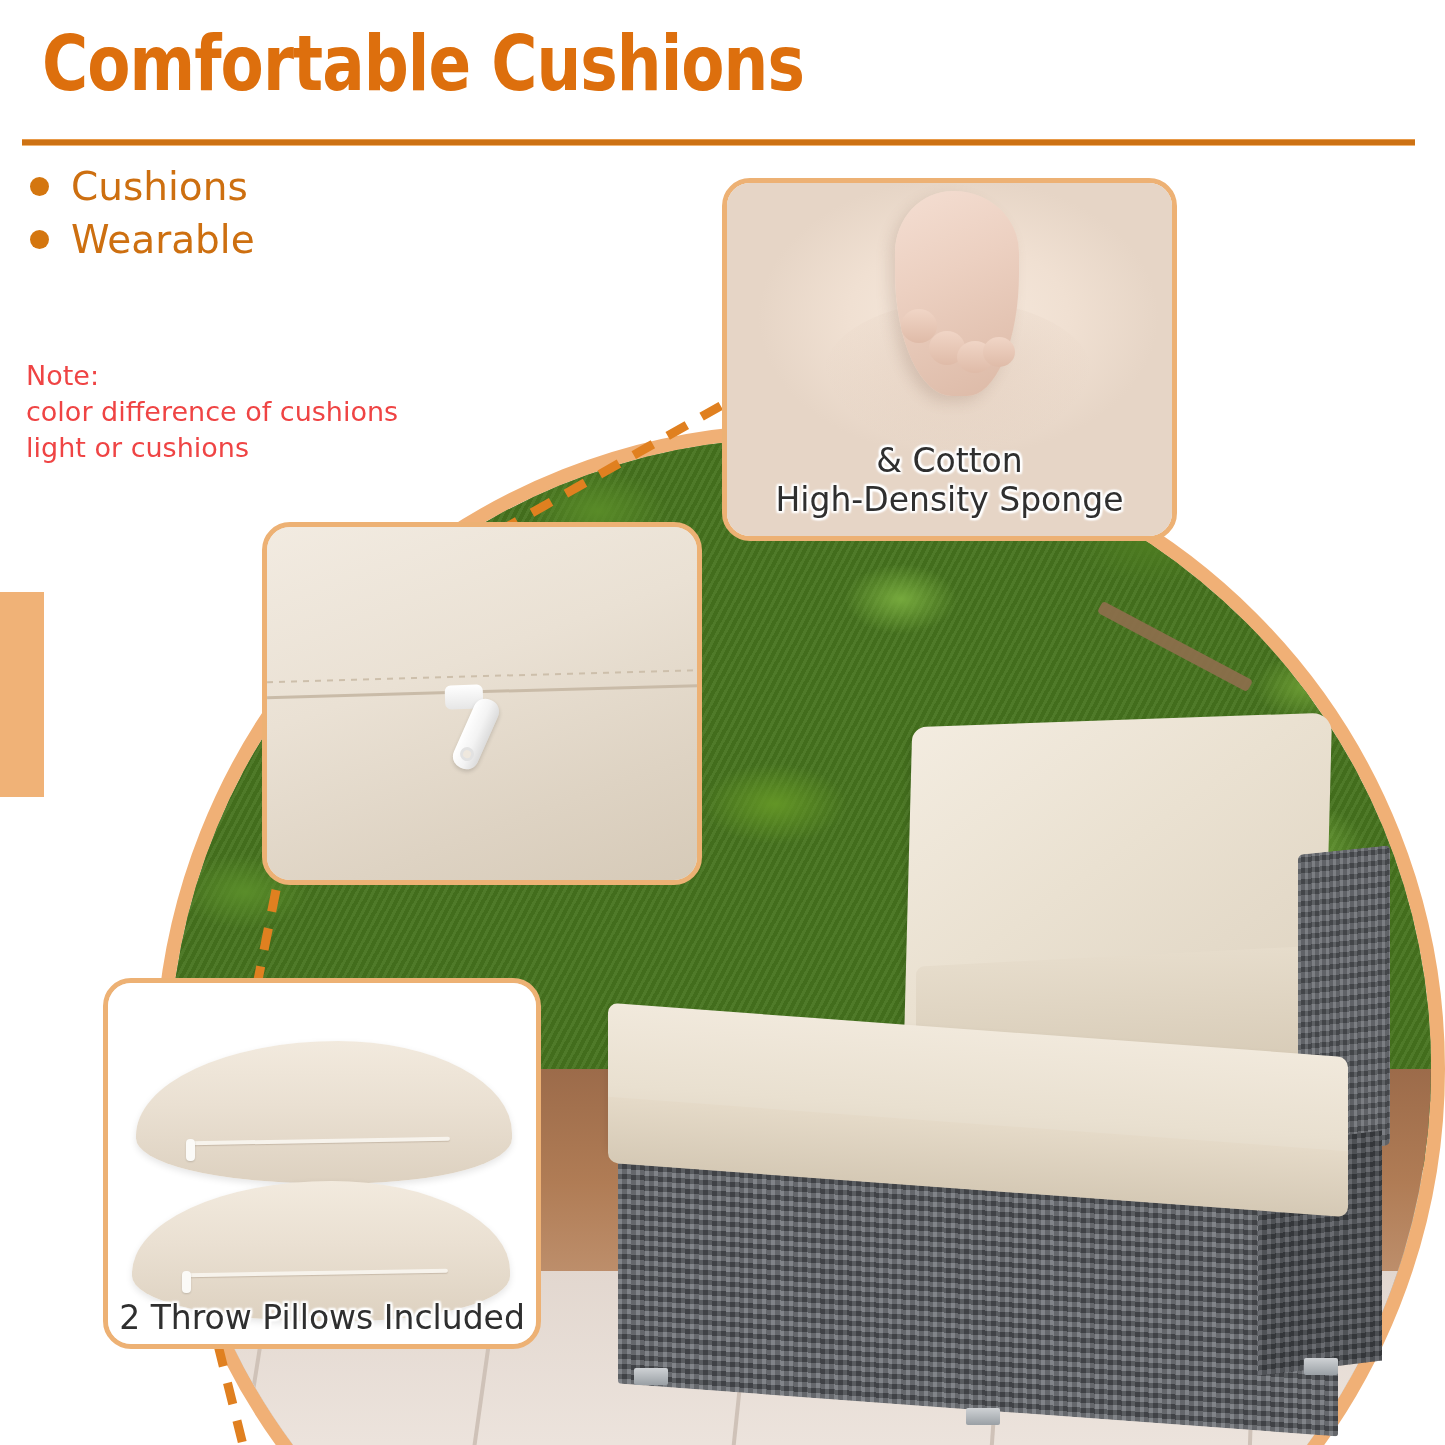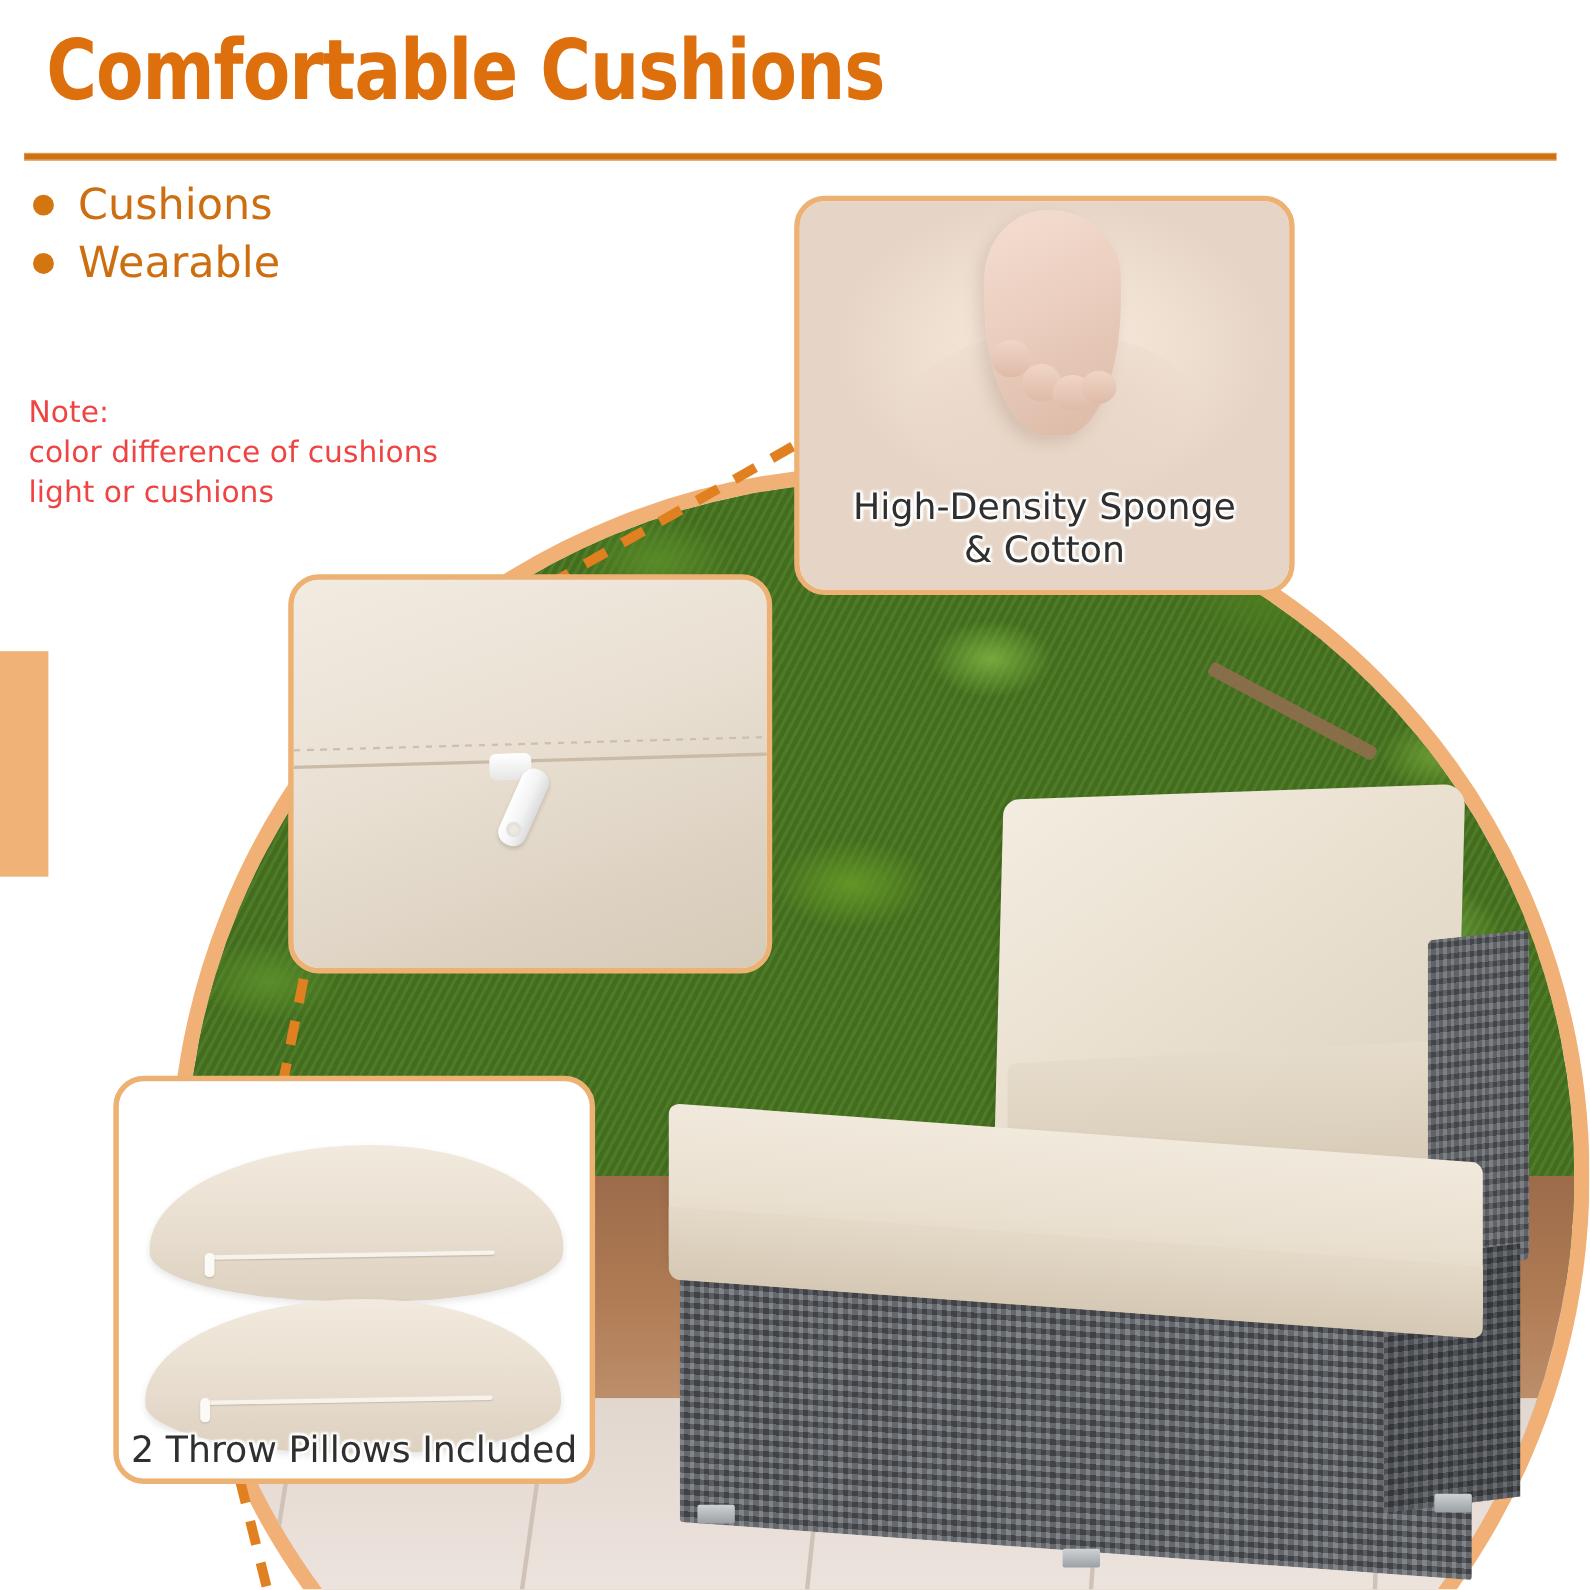--- a/index.html
+++ b/index.html
@@ -496,22 +496,22 @@
     <div class="photo">
       <div class="press-dent"></div>
       <div class="fist">
         <span class="knuckle" style="left:6px;top:118px;width:36px;height:34px;"></span>
         <span class="knuckle" style="left:34px;top:140px;width:36px;height:34px;"></span>
         <span class="knuckle" style="left:62px;top:150px;width:36px;height:32px;"></span>
         <span class="knuckle" style="left:88px;top:146px;width:32px;height:30px;"></span>
       </div>
     </div>
     <div class="cap">
+      <div>&amp; Cotton</div>
       <div>High-Density Sponge</div>
-      <div>&amp; Cotton</div>
     </div>
   </div>
 
   <div class="callout" id="callout-zipper">
     <div class="photo">
       <div class="zip-seam2"></div>
       <div class="zip-seam"></div>
       <div class="zip-head"></div>
       <div class="zip-pull"></div>
     </div>

